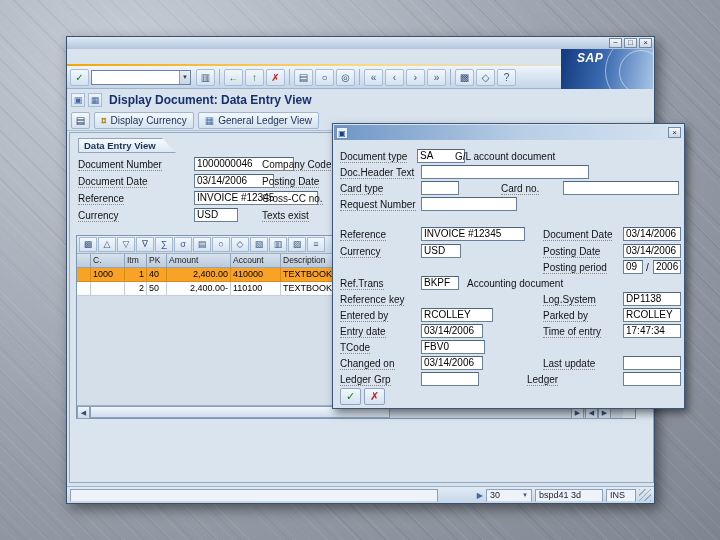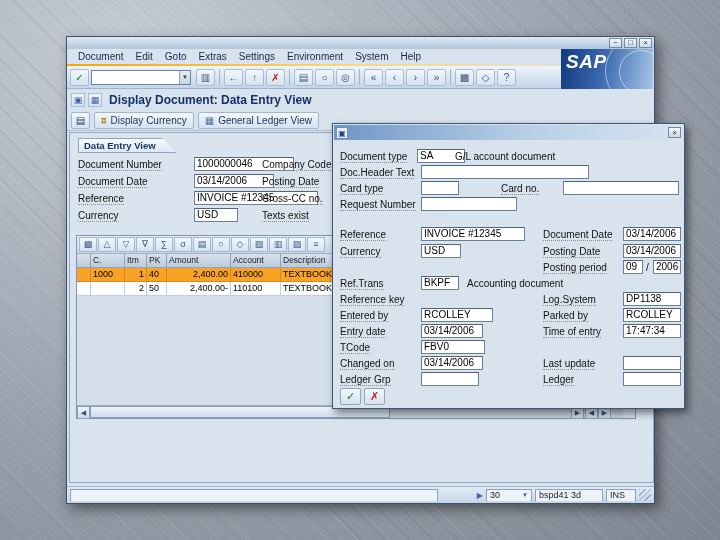--- a/index.html
+++ b/index.html
@@ -27,22 +27,22 @@
   .tbtn { width:19px; height:17px; background:linear-gradient(#f2f7fc,#d4e2f0); border:1px solid #a8bcd4;
     border-radius:2px; font-size:10px; line-height:15px; text-align:center; color:#3a5578; flex:none; }
   .tbtn.green { color:#0f7d18; font-weight:bold; }
   .tbtn.red { color:#c01818; font-weight:bold; }
   .tsep { width:1px; height:16px; background:#9fb4cc; margin:0 2px; flex:none; }
   .cmd { width:100px; height:15px; background:#fff; border:1px solid #6e8299; position:relative; margin-right:3px; flex:none; }
   .cmd .dd { position:absolute; right:0; top:0; width:11px; height:13px; background:linear-gradient(#e8eef6,#c6d4e4);
     border-left:1px solid #8ca0b8; font-size:6px; text-align:center; line-height:13px; color:#33425c; }
   .logo { position:absolute; right:1px; top:12px; width:92px; height:40px; overflow:hidden;
     background:linear-gradient(100deg,#123a7e 0%,#3a68ae 45%,#7fa4d4 80%,#a9c4e4 100%); }
-  .logo .sap { position:absolute; left:5px; top:2px; color:#fff; font-weight:bold; font-style:italic;
-    font-size:19px; letter-spacing:.5px; }
+  .logo .sap { position:absolute; left:16px; top:2px; color:#fff; font-weight:bold; font-style:italic;
+    font-size:12px; letter-spacing:.5px; }
   .circ { position:absolute; border:1px solid rgba(255,255,255,.5); border-radius:50%; }
   .c1 { width:72px; height:72px; right:-24px; top:-14px; }
   .c2 { width:44px; height:44px; right:-10px; top:1px; }
   .trow { position:absolute; left:0; top:54px; right:0; height:18px; display:flex; align-items:center; padding-left:4px; gap:3px; }
   .ticon { width:14px; height:14px; font-size:9px; line-height:13px; text-align:center; color:#4466a0;
     background:linear-gradient(#f0f5fb,#d2e0ef); border:1px solid #a8bcd4; flex:none; }
   .title { font-size:12px; font-weight:bold; color:#15306b; margin-left:4px; white-space:nowrap; }
   .atbar { position:absolute; left:0; top:74px; right:0; height:20px; display:flex; align-items:center;
     padding-left:4px; gap:4px; border-bottom:1px solid #aabed4; }
   .abtn { height:17px; background:linear-gradient(#f2f7fc,#d4e2f0); border:1px solid #a0b6ce; border-radius:2px;
@@ -129,30 +129,20 @@
   <div class="win">
 
     <div class="cap">
       <div class="wctl">
         <div class="wbtn">−</div>
         <div class="wbtn">□</div>
         <div class="wbtn">×</div>
       </div>
     </div>
 
-    <div class="menu">
-      <span class="mi">Document</span>
-      <span class="mi">Edit</span>
-      <span class="mi">Goto</span>
-      <span class="mi">Extras</span>
-      <span class="mi">Settings</span>
-      <span class="mi">Environment</span>
-      <span class="mi">System</span>
-      <span class="mi">Help</span>
-    </div>
     <div class="accent"></div>
 
     <div class="tbar">
       <div class="tbtn green"><span>✓</span></div>
       <div class="cmd">
           <span class="dd">▼</span>
         </div>
       <div class="tbtn"><span>▥</span></div>
       <div class="tsep"></div>
       <div class="tbtn green"><span>←</span></div>
@@ -361,20 +351,20 @@
     <div class="dlbl" style="left:7px;top:218px">TCode</div>
     <div class="dbox" style="left:88px;top:216px;width:64px">FBV0</div>
 
     <div class="dlbl" style="left:7px;top:234px">Changed on</div>
     <div class="dbox" style="left:88px;top:232px;width:62px">03/14/2006</div>
     <div class="dlbl" style="left:210px;top:234px">Last update</div>
     <div class="dbox" style="left:290px;top:232px;width:58px"></div>
 
     <div class="dlbl" style="left:7px;top:250px">Ledger Grp</div>
     <div class="dbox" style="left:88px;top:248px;width:58px"></div>
-    <div class="dlbl" style="left:210px;top:250px">Ledger</div>
+    <div class="dlbl" style="left:194px;top:250px">Ledger</div>
     <div class="dbox" style="left:290px;top:248px;width:58px"></div>
 
     <div class="dbtn ok" style="left:7px;top:264px"><span>✓</span></div>
     <div class="dbtn x" style="left:31px;top:264px"><span>✗</span></div>
   </div>
 
 </div>
 
 </body></html>

